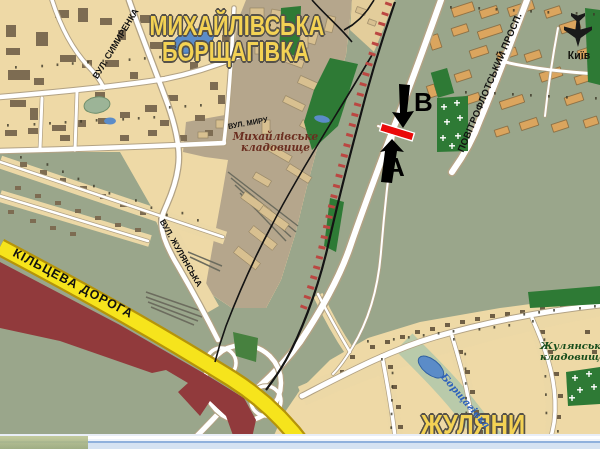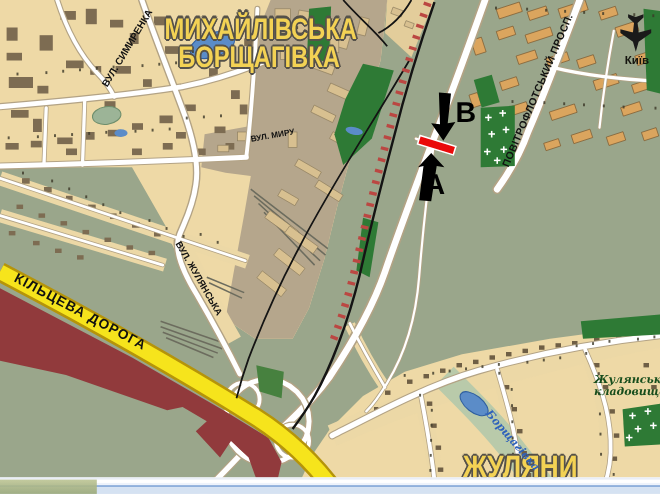--- a/index.html
+++ b/index.html
@@ -477,20 +477,24 @@
   <div>МИХАЙЛІВСЬКА</div>
   <div>БОРЩАГІВКА</div>
 </div>
 <div class="lbl town" id="zhuliany">ЖУЛЯНИ</div>
 <div class="lbl" id="kyiv">Київ</div>
 <div class="lbl street" id="pov">ПОВІТРОФЛОТСЬКИЙ ПРОСП.</div>
 <div class="lbl street" id="sym">ВУЛ. СИМИРЕНКА</div>
 <div class="lbl street" id="kilts">КІЛЬЦЕВА ДОРОГА</div>
 <div class="lbl street" id="zhulstr">ВУЛ. ЖУЛЯНСЬКА</div>
 <div class="lbl street" id="myru">ВУЛ. МИРУ</div>
+<div class="lbl cem" id="mykhcem">
+  <div>Михайлівське</div>
+  <div>кладовище</div>
+</div>
 <div class="lbl cem" id="zhulcem">
   <div>Жулянське</div>
   <div>кладовище</div>
 </div>
 <div class="lbl" id="river">Борщагівка</div>
 <div class="lbl mk" id="mkB">В</div>
 <div class="lbl mk" id="mkA">А</div>
 
 <div id="scrollbar">
   <div class="sb-top"></div>

